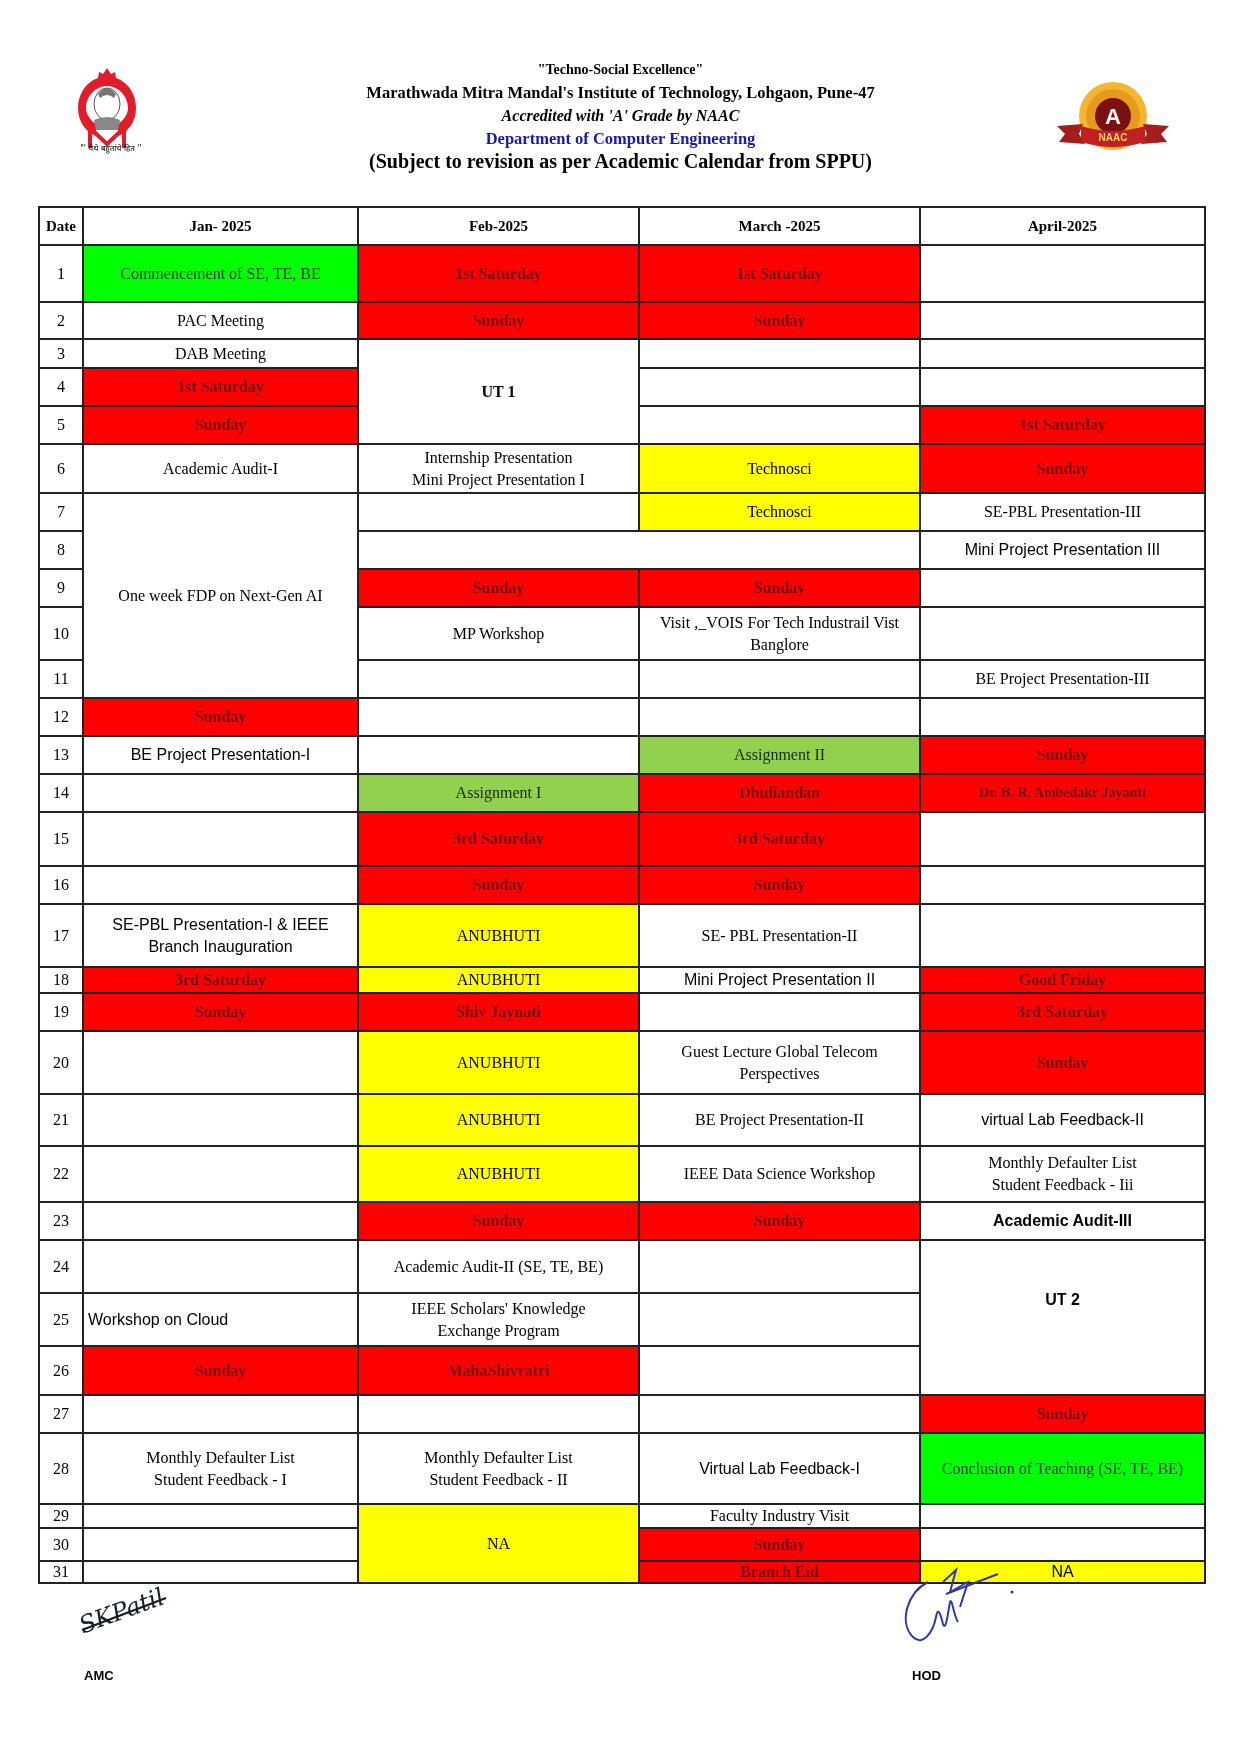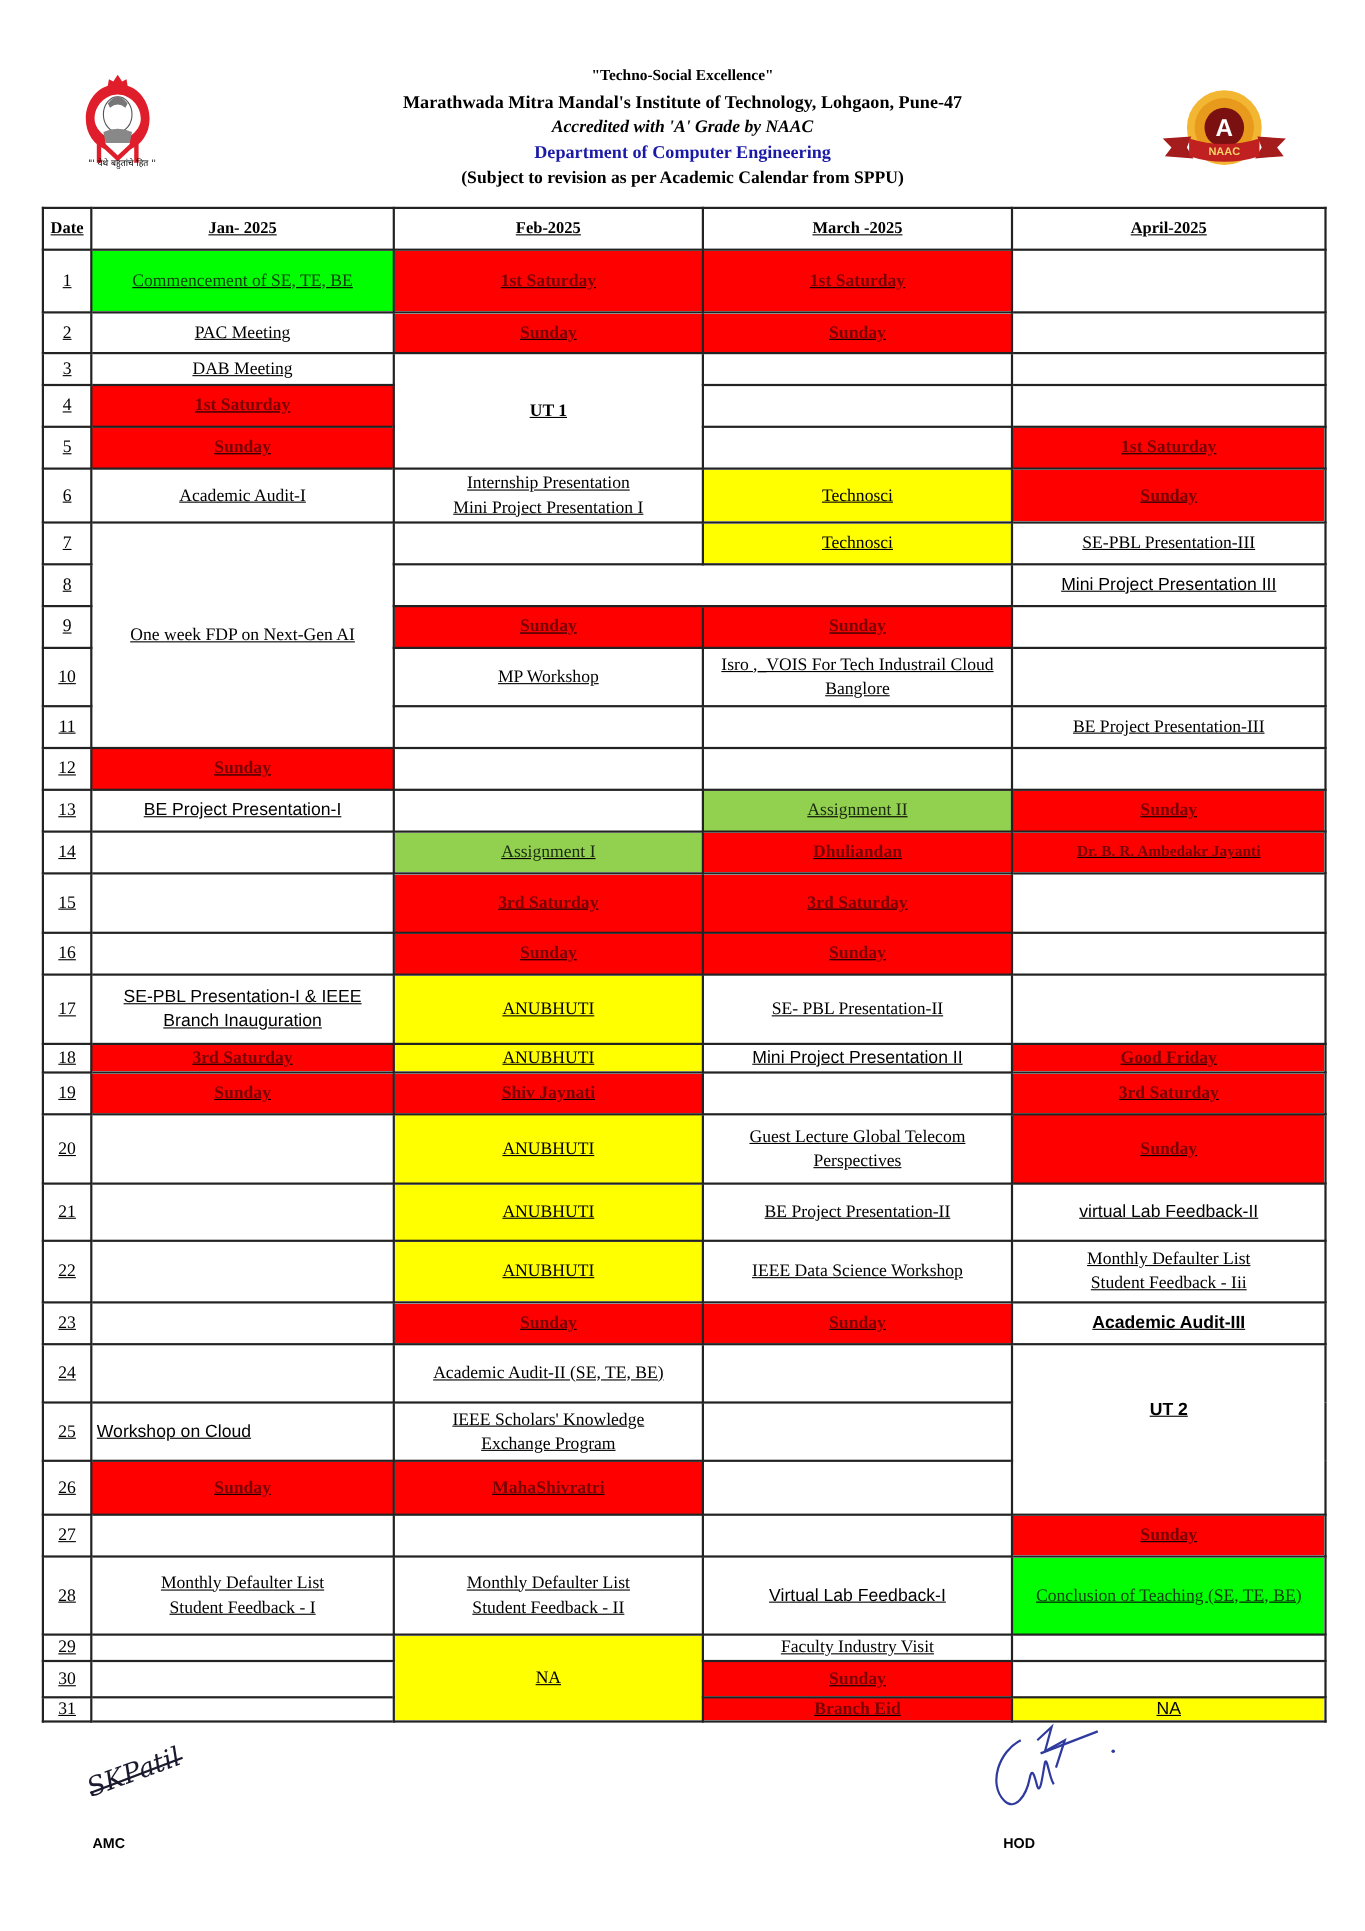--- a/index.html
+++ b/index.html
@@ -4,25 +4,25 @@
 <style>
   html, body { margin:0; padding:0; background:#ffffff; }
   body { width:1241px; height:1755px; position:relative; overflow:hidden; font-family:"Liberation Serif", serif; color:#000; }
   .header { position:absolute; left:0; top:58px; width:1241px; text-align:center; }
   .header .line { line-height:23px; font-weight:bold; }
   .h-motto { font-size:14px; }
   .h-inst { font-size:16.5px; }
   .h-accr { font-size:16px; font-style:italic; }
   .h-dept { font-size:16.5px; color:#1a1aa6; }
   .h-cal { font-size:16.5px; color:#d61f1f; }
-  .h-sub { font-size:16px; }
+  .h-sub { font-size:20px; }
   .logo-left { position:absolute; left:62px; top:64px; width:90px; height:100px; }
   .logo-right { position:absolute; left:1053px; top:74px; width:120px; height:90px; }
 
-  table.cal { position:absolute; left:38px; top:188px; width:1166px; border-collapse:collapse; table-layout:fixed;text-decoration:underline; }
+  table.cal { position:absolute; left:38px; top:206px; width:1166px; border-collapse:collapse; table-layout:fixed; }
   table.cal td, table.cal th { border:2px solid #222; text-align:center; vertical-align:middle; padding:0 2px; font-size:16px; line-height:22px; overflow:hidden; }
   table.cal th { font-weight:bold; font-size:15px; }
   td.date { font-size:13px; }
   .red { background:#ff0000; color:#7a0000; font-weight:bold; }
   .red.small { font-size:14px; }
   .yellow { background:#ffff00; }
   .green { background:#00ff00; color:#0b3d0b; }
   .lgreen { background:#92d050; color:#1b2b10; }
   .sans { font-family:"Liberation Sans", sans-serif; font-size:15px; }
   .bold { font-weight:bold; }
@@ -147,21 +147,21 @@
   <tr style="height:38px">
     <td class="date">9</td>
     <td class="red">Sunday</td>
     <td class="red">Sunday</td>
     <td></td>
   </tr>
 
   <tr style="height:53px">
     <td class="date">10</td>
     <td>MP Workshop</td>
-    <td>Isro ,_VOIS For Tech Industrail Cloud Banglore</td>
+    <td>Visit ,_VOIS For Tech Industrail Vist Banglore</td>
     <td></td>
   </tr>
 
   <tr style="height:38px">
     <td class="date">11</td>
     <td></td>
     <td></td>
     <td>BE Project Presentation-III</td>
   </tr>
 

